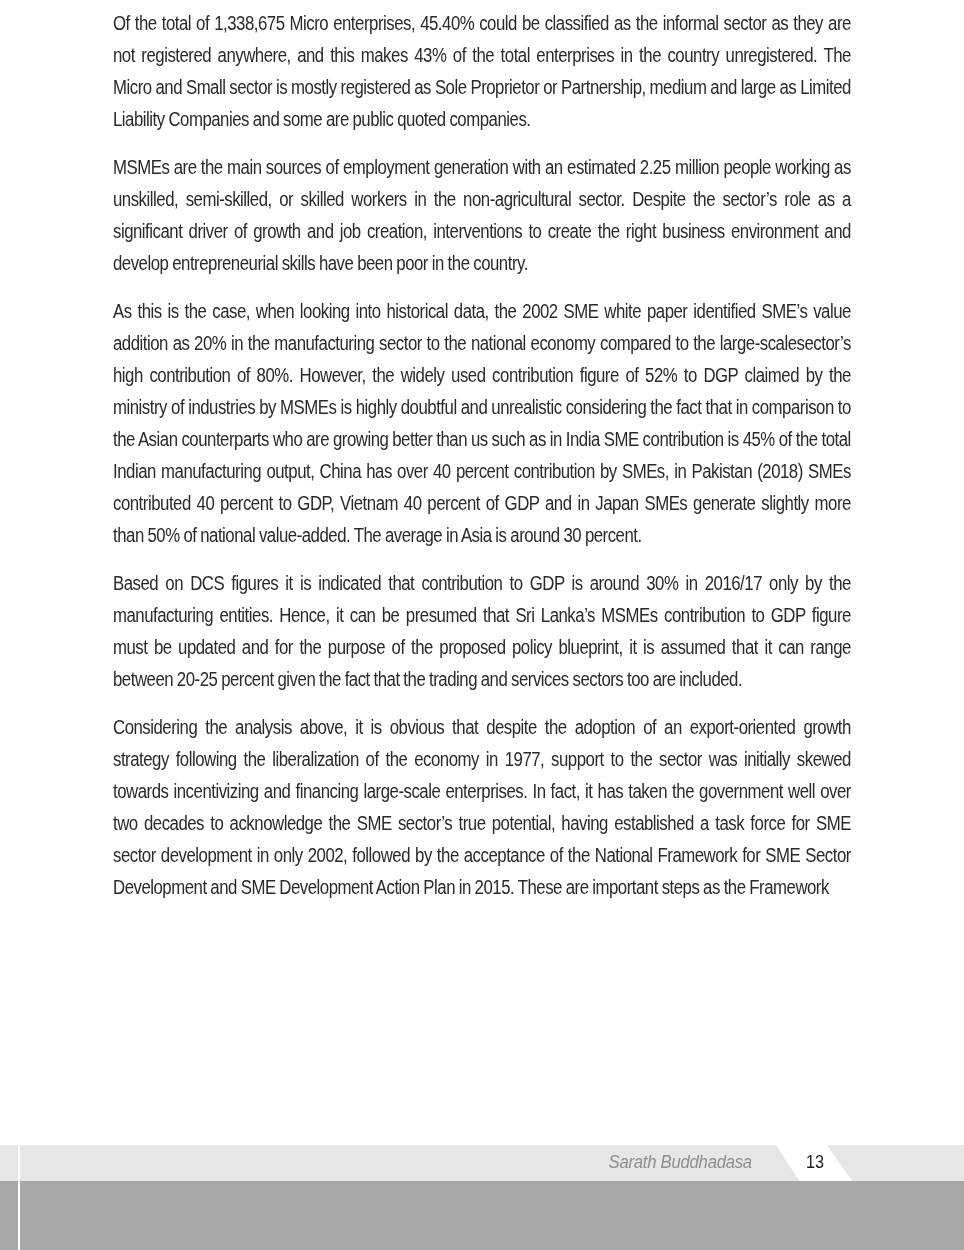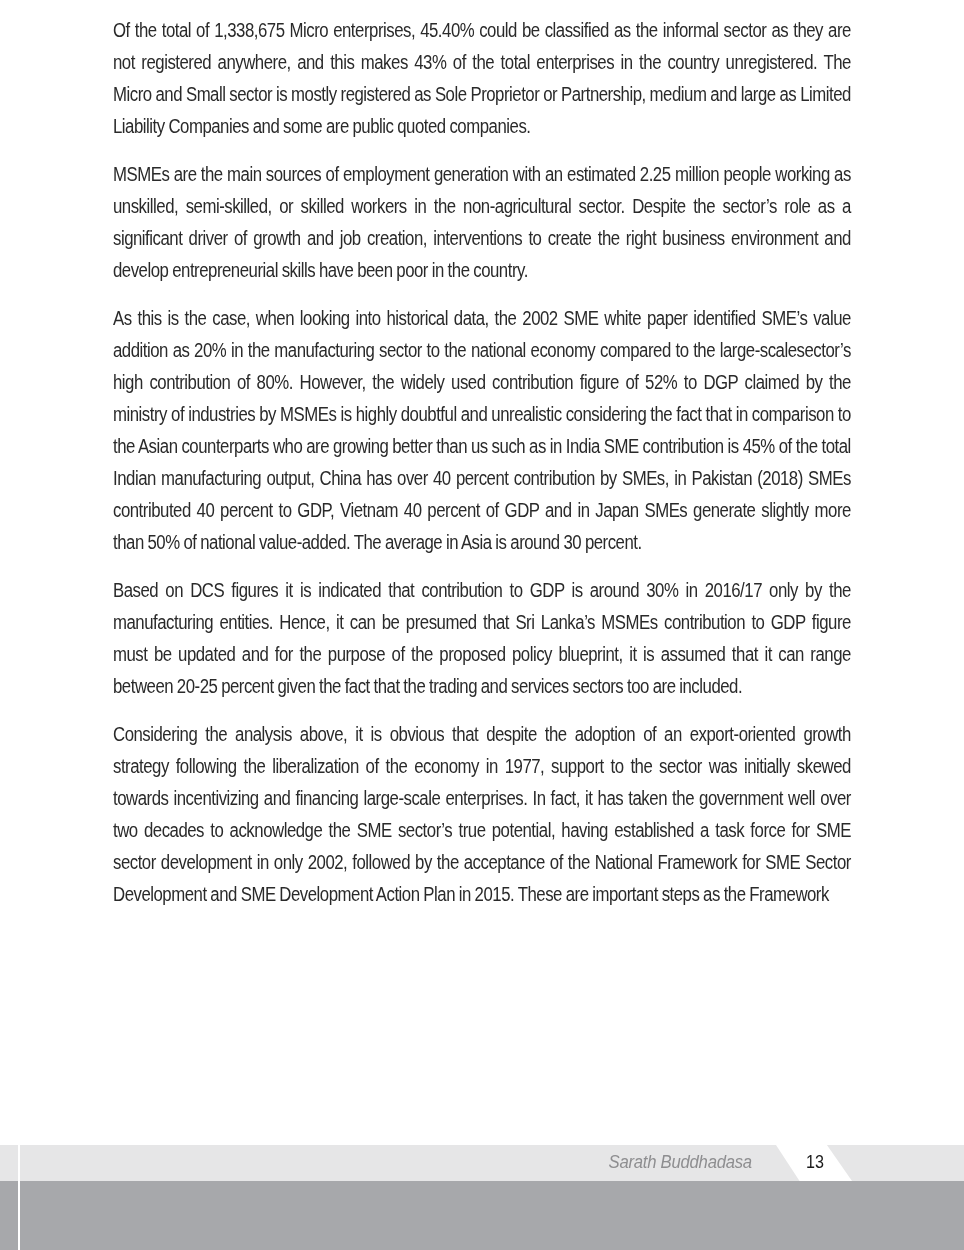--- a/index.html
+++ b/index.html
@@ -11,21 +11,21 @@
       width: 964px;
       height: 1250px;
       position: relative;
       overflow: hidden;
       font-family: "Liberation Sans Narrow", "Liberation Sans", sans-serif;
       color: #2b2b2b;
     }
     .page-body {
       position: absolute;
       left: 113px;
-      top: 14px;
+      top: 7px;
       width: 738px;
     }
     .para {
       margin: 0 0 16px 0;
       font-size: 19.5px;
       line-height: 32px;
       text-align: justify;
       letter-spacing: -0.55px;
       word-spacing: -0.5px;
       transform: scaleX(0.86);

